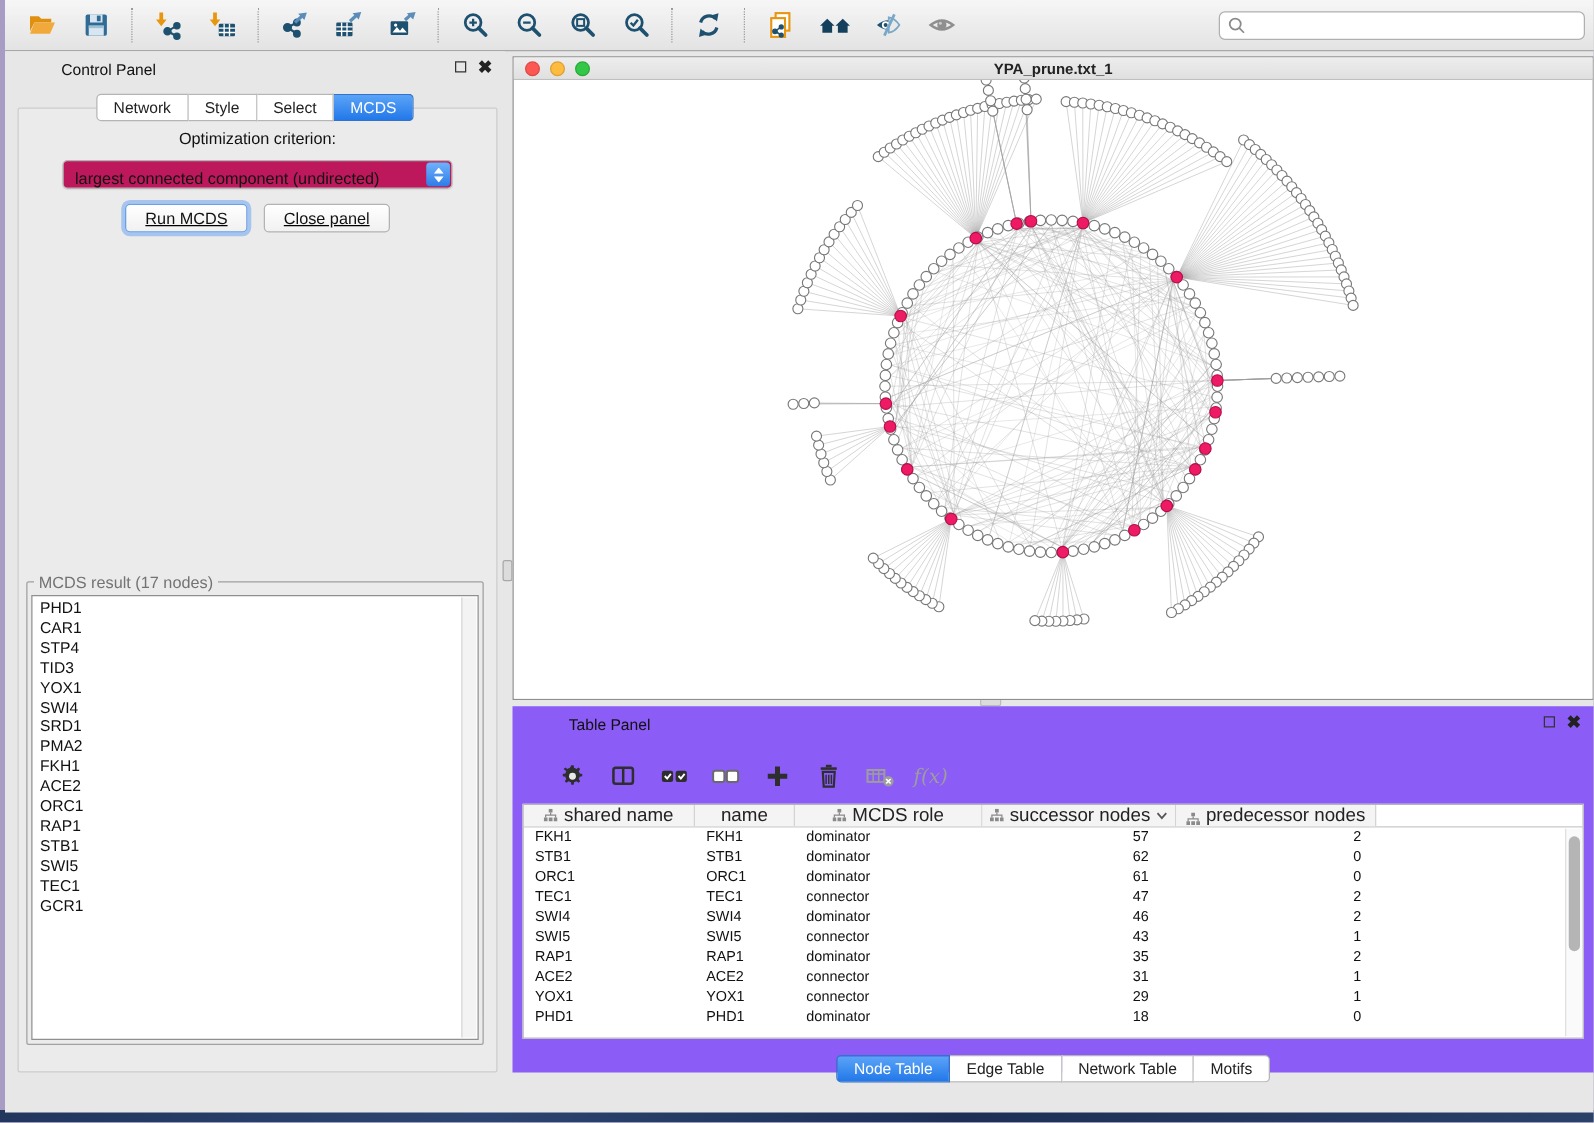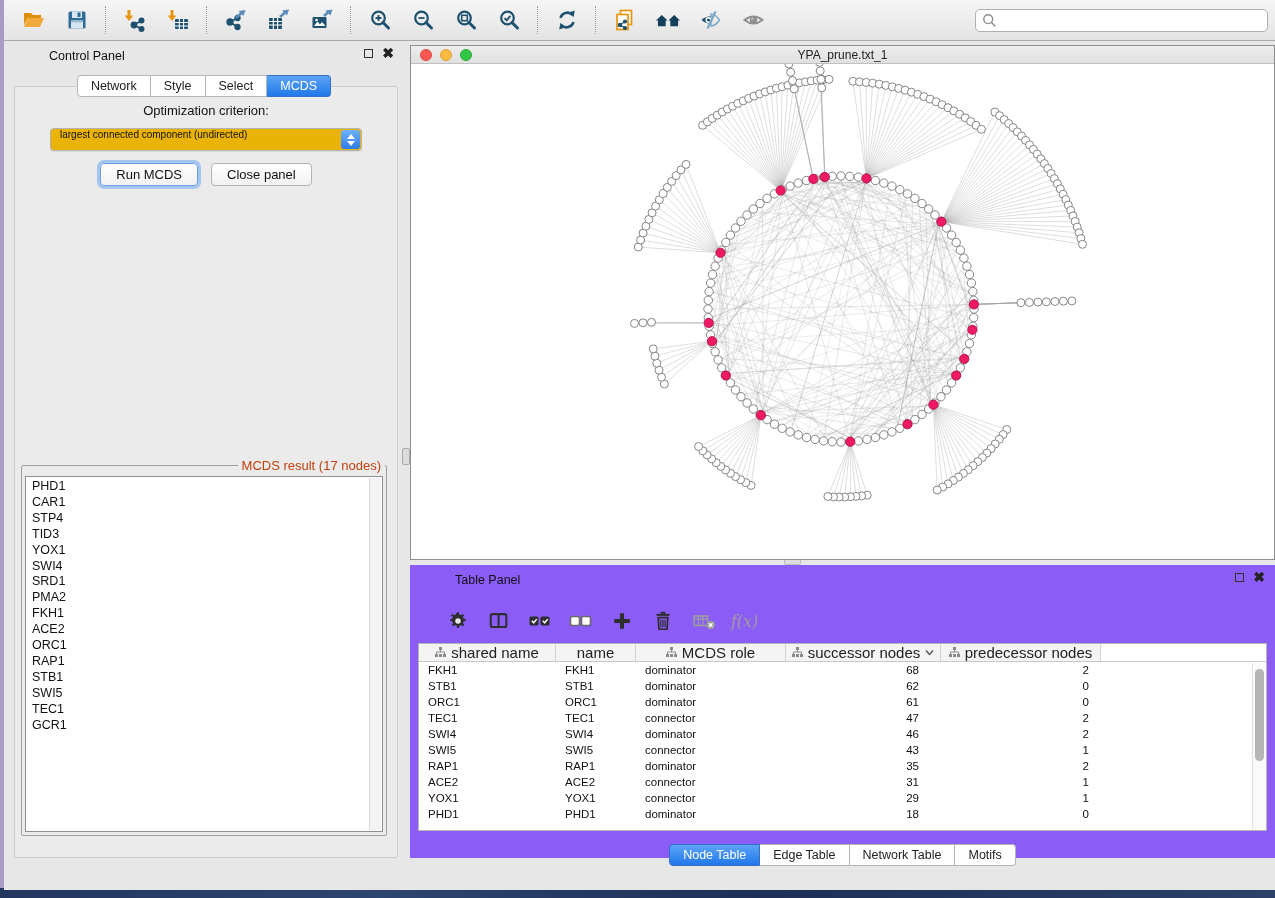--- a/index.html
+++ b/index.html
@@ -32,72 +32,72 @@
   .seg-tabs { display:flex; justify-content:center; margin-top:8px; position:relative; z-index:2; }
   .seg-tab { background:#fff; border:1px solid #b5b5b5; border-left:none; padding:3px 13px;
     font-size:12.5px; color:#222; }
   .seg-tab:first-child { border-left:1px solid #b5b5b5; border-radius:4px 0 0 4px; }
   .seg-tab:last-child { border-radius:0 4px 4px 0; }
   .seg-tab.active { background:linear-gradient(#5ba4f7,#2278e9); color:#fff; border-color:#3372c9; }
 
   #cp-inner { position:absolute; left:10px; right:6px; top:45px; bottom:2px;
     background:#ebebeb; border:1px solid #cdcdcd; border-radius:2px; }
   #opt-label { text-align:center; margin-top:16px; font-size:13px; color:#111; }
-  .mac-select { position:relative; margin:10px auto 0 auto; width:312px; height:23px; background:#eab308;
-    border:1px solid #b3b3b3; border-radius:4px; font-size:10px; color:#111;
-    display:flex; align-items:flex-start; padding-left:9px; box-shadow:0 1px 1px rgba(0,0,0,.08); }
+  .mac-select { position:relative; margin:10px auto 0 auto; width:312px; height:23px; background:#be185d;
+    border:1px solid #b3b3b3; border-radius:4px; font-size:13px; color:#111;
+    display:flex; align-items:flex-end; padding-left:9px; box-shadow:0 1px 1px rgba(0,0,0,.08); }
   .mac-stepper { position:absolute; right:1px; top:1px; bottom:1px; width:19px; border-radius:3px;
     background:linear-gradient(#6fb2fb,#2e7ce8); display:flex; flex-direction:column;
     align-items:center; justify-content:center; gap:2px; }
   .mac-stepper svg { display:block; }
-  #cp-buttons { display:flex; justify-content:center; gap:13px; margin-top:12px; }
+  #cp-buttons { display:flex; justify-content:center; gap:13px; margin-top:12px;text-decoration:underline; }
   .btn { height:23px; padding:0 15px; background:linear-gradient(#ffffff,#f1f1f1);
     border:1px solid #b3b3b3; border-radius:4px; font-size:13px; color:#111; }
   .btn.focused { border-color:#6b9fe8; box-shadow:0 0 0 3px rgba(110,165,240,.55); }
 
   #mcds-fieldset { position:absolute; left:6px; right:10px; top:371px; bottom:21px;
     border:1px solid #a0a0a0; border-radius:2px; padding:3px; display:flex; }
-  #mcds-fieldset legend { font-size:13px; color:#c2410c; padding:0 4px; margin-left:2px;text-align:right; }
+  #mcds-fieldset legend { font-size:13px; color:#737373; padding:0 4px; margin-left:2px; }
   #mcds-list { flex:1; background:#fff; border:1px solid #8f8f8f; position:relative; overflow:hidden;
     padding:2px 0 0 6px; }
   .list-item { font-size:12.5px; color:#111; line-height:15.9px; }
   .list-scroll-track { position:absolute; right:1px; top:1px; bottom:1px; width:12px;
     background:#f3f3f3; border-left:1px solid #d6d6d6; }
 
   
   .v-handle { position:absolute; left:398px; top:448px; width:8px; height:17px;
     background:#dcdcdc; border:1px solid #a8a8a8; border-radius:2px; }
   .h-handle { position:absolute; left:780px; top:558px; width:17px; height:7px;
     background:#dcdcdc; border:1px solid #bdbdbd; border-radius:2px; }
 
   
   #network-window { position:absolute; left:406px; top:45px; width:865px; height:515px;
     background:#fff; border:1px solid #8e8e8e; }
   #net-titlebar { height:18px; background:linear-gradient(#ededed,#e0e0e0); border-bottom:1px solid #bfbfbf;
-    position:relative; display:flex; align-items:center; justify-content:center; }
+    position:relative; display:flex; align-items:center; justify-content:center;font-weight:bold; }
   #net-title { font-size:12px; color:#222; }
   .traffic { position:absolute; left:9px; top:3px; display:flex; gap:8px; }
   .tl { width:12px; height:12px; border-radius:50%; }
   .tl.red   { background:#fc5753; border:1px solid #df4744; }
   .tl.yel   { background:#fdbc40; border:1px solid #de9f34; }
   .tl.grn   { background:#33c748; border:1px solid #27aa35; }
   #graph-svg { position:absolute; left:0; top:18px; width:863px; height:495px; }
 
   
   #table-panel { position:absolute; left:406px; top:565px; width:865px; height:293px; background:#8b5cf6; }
   #tp-toolbar { position:absolute; left:24px; right:8px; top:28px; height:44px;
     display:flex; align-items:flex-end; gap:9px; padding-left:8px; }
   .tp-btn { width:32px; height:32px; display:flex; align-items:center; justify-content:center; }
   #node-table { position:absolute; left:8px; right:8px; top:78px; height:188px; background:#fff;
     border:1px solid #b5b5b5; overflow:hidden; }
   #table-header { display:flex; height:18px; border-bottom:1px solid #c9c9c9; }
   .th { background:#f4f4f4; border-right:1px solid #d4d4d4; display:flex; align-items:center;
     justify-content:center; gap:5px; font-size:15px; color:#222; }
   .th:nth-child(1){width:137px;} .th:nth-child(2){width:80px;} .th:nth-child(3){width:150px;}
-  .th:nth-child(4){width:155px;} .th:nth-child(5){width:160px;}
+  .th:nth-child(4){width:155px;} .th:nth-child(5){width:160px;align-items:flex-end;}
   .tr { display:flex; height:16px; align-items:center; }
   .td { font-size:11.5px; color:#111; padding-left:9px; }
   .td:nth-child(1){width:137px;} .td:nth-child(2){width:80px;} .td:nth-child(3){width:150px;}
   .td:nth-child(4){width:155px; text-align:right; padding:0 22px 0 0;}
   .td:nth-child(5){width:160px; text-align:right; padding:0 12px 0 0;}
   #table-vscroll { position:absolute; right:0; top:19px; bottom:1px; width:14px; background:#fafafa;
     border-left:1px solid #e0e0e0; }
   #table-vthumb { position:absolute; left:2px; right:2px; top:6px; height:92px;
     background:#b5b5b5; border-radius:6px; }
   #tp-tabs { position:absolute; left:0; right:0; top:279px; display:flex; }
@@ -1088,21 +1088,21 @@
               </g>
             </svg>
             <span>predecessor nodes</span>
           </div>
         </div>
       <div id="table-body">
           <div class="tr">
             <div class="td">FKH1</div>
             <div class="td">FKH1</div>
             <div class="td">dominator</div>
-            <div class="td">68</div>
+            <div class="td">57</div>
             <div class="td">2</div>
           </div>
           <div class="tr">
             <div class="td">STB1</div>
             <div class="td">STB1</div>
             <div class="td">dominator</div>
             <div class="td">62</div>
             <div class="td">0</div>
           </div>
           <div class="tr">

